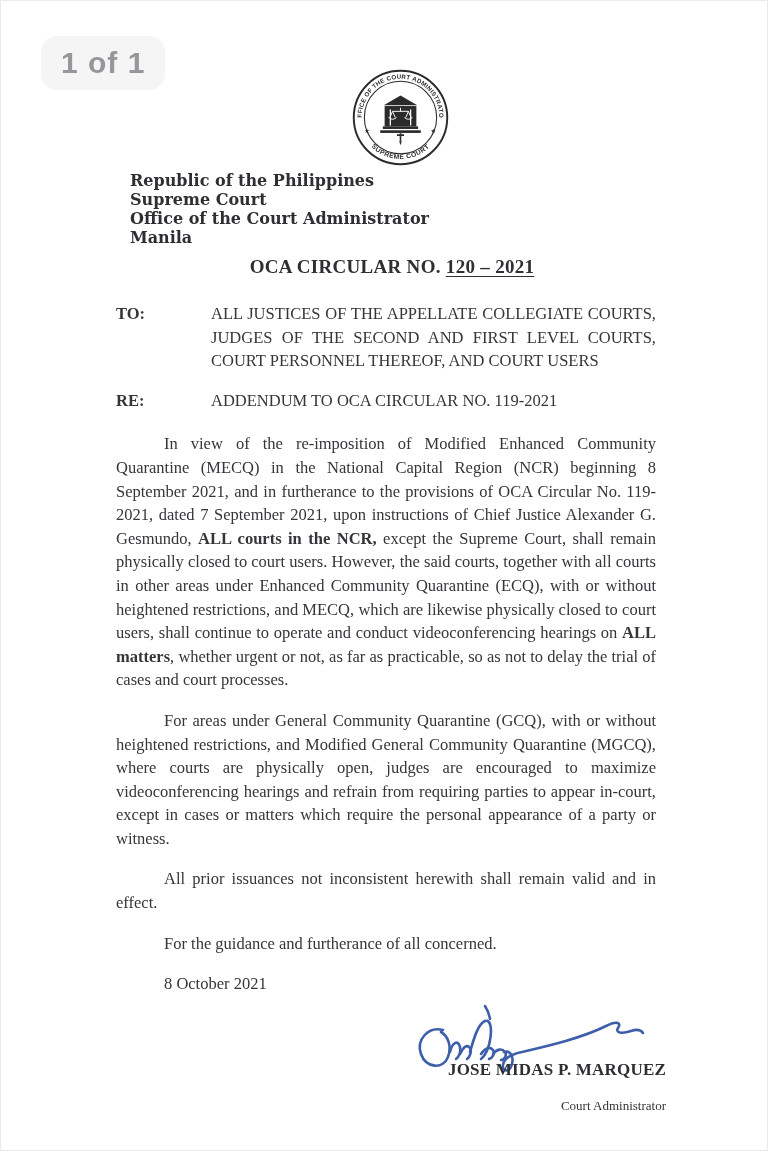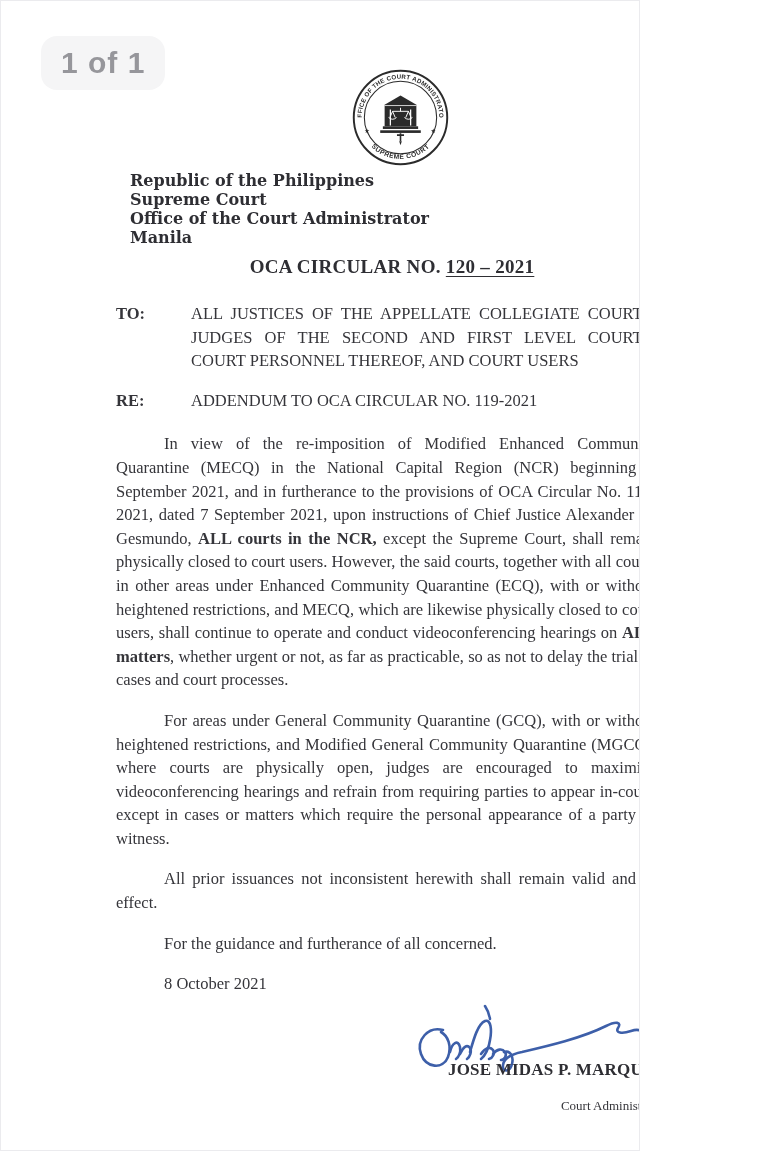--- a/index.html
+++ b/index.html
@@ -1,21 +1,21 @@
 <!DOCTYPE html>
 <html><head>
 <meta charset="utf-8">
 <style>
   * { margin:0; padding:0; box-sizing:border-box; }
   html, body { background:#ffffff; }
   body { font-family:"Liberation Serif", serif; }
 
   .page {
     position:relative;
-    width:640px; height:1151px;
+    width:768px; height:1151px;
     background:#ffffff;
     border:1px solid #ebebee;
     overflow:hidden;
     color:#35353a;
   }
 
   .page-badge {
     position:absolute; left:40px; top:35px;
     background:#f5f5f6;
     border-radius:16px;
@@ -48,21 +48,21 @@
     text-align:center;
     transform:translateX(6px);
     font-weight:700;
     font-size:19px;
     letter-spacing:.3px;
     color:#2e2e33;
     white-space:nowrap;
   }
   .circ-title .num { text-decoration:underline; text-underline-offset:3px; }
 
-  .addr-row { display:flex; font-size:16.5px; line-height:23.6px; }
+  .addr-row { display:flex; font-size:16.5px; line-height:23.6px;gap:20px; }
   .addr-row.to { margin-top:24px; }
   .addr-row.re { margin-top:16px; }
   .addr-label { flex:none; width:75px; font-weight:700; }
   .addr-text { flex:1; text-align:justify; }
 
   .body-para {
     margin-top:17px;
     font-size:16.5px;
     line-height:23.6px;
     text-align:justify;

